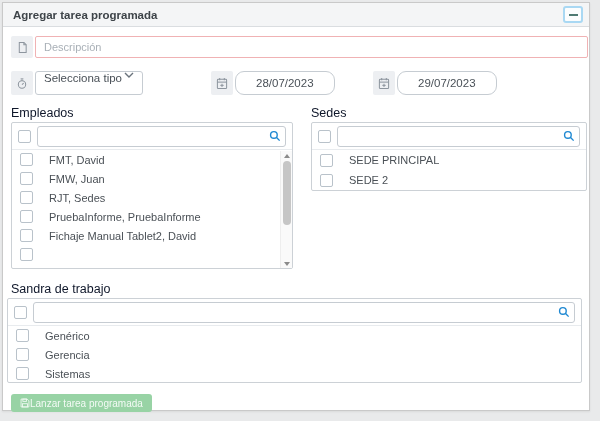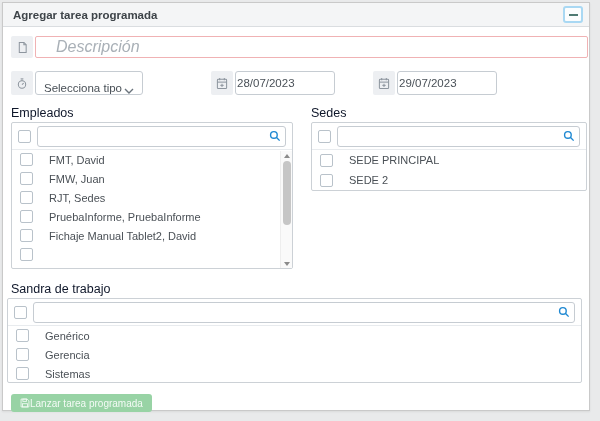--- a/index.html
+++ b/index.html
@@ -15,34 +15,34 @@
   .collapse-btn { margin-left:auto; width:20px; height:17px; border:2px solid #a9d8f3;
                   border-radius:3px; background:#fbfdfe; display:flex; align-items:center;
                   justify-content:center; cursor:pointer; }
   .minus-bar { width:9px; height:2px; background:#4e7a73; }
 
   .addon { width:22px; background:#edeff2; color:#8d959e; display:flex; align-items:center;
            justify-content:center; border-radius:2px; flex:none; margin-right:2px; }
 
   .row-abs { position:absolute; display:flex; }
   .desc-row { left:8px; top:33px; width:577px; height:22px; }
-  .desc-input { flex:1; border:1px solid #f0b2b4; border-radius:2px; padding:0 20px;
-                font-size:16px; color:#495057; outline:none; font-family:inherit;font-style:italic; }
+  .desc-input { flex:1; border:1px solid #f0b2b4; border-radius:2px; padding:0 8px;
+                font-size:11px; color:#495057; outline:none; font-family:inherit; }
   .desc-input::placeholder { color:#a9b0b7; }
 
   .type-row { left:8px; top:68px; height:24px; }
   .select-box { width:108px; height:24px; border:1px solid #c6ccd2; border-radius:3px;
-                background:#fff; display:flex; align-items:flex-end; padding:0 8px;
+                background:#fff; display:flex; align-items:flex-start; padding:0 8px;
                 font-size:11.5px; color:#495057; cursor:pointer; }
   .select-box .chev { margin-left:auto; color:#6a737c; display:flex; }
 
   .date-row { height:24px; }
   .d1 { left:208px; top:68px; } .d2 { left:370px; top:68px; }
-  .date-input { width:100px; height:24px; border:1px solid #c6ccd2; border-radius:3px;
-                padding:0 1px; font-size:11.5px; color:#495057; outline:none; font-family:inherit; }
+  .date-input { width:100px; height:24px; border:1px solid #c6ccd2; border-radius:9px;
+                padding:0 20px; font-size:11.5px; color:#495057; outline:none; font-family:inherit; }
 
   .ms-label { position:absolute; font-size:12.5px; color:#0f172a; }
   .lbl-emp { left:8px; top:103px; } .lbl-sedes { left:308px; top:103px; } .lbl-puestos { left:8px; top:279px; }
 
   .ms-box { position:absolute; border:1px solid #ccd1d6; border-radius:2px; background:#fff; }
   .box-emp { left:8px; top:119px; width:282px; height:147px; }
   .box-sedes { left:308px; top:119px; width:276px; height:69px; }
   .box-puestos { left:4px; top:295px; width:575px; height:85px; }
 
   .ms-search-row { height:27px; display:flex; align-items:center; gap:6px; padding:0 6px;

